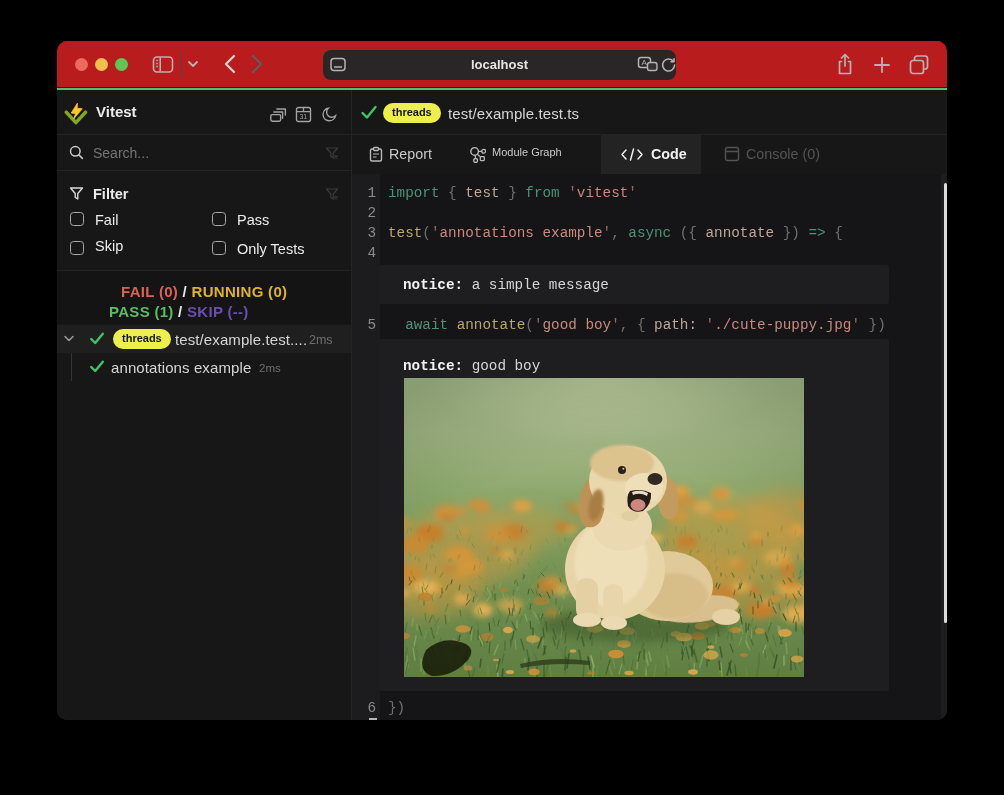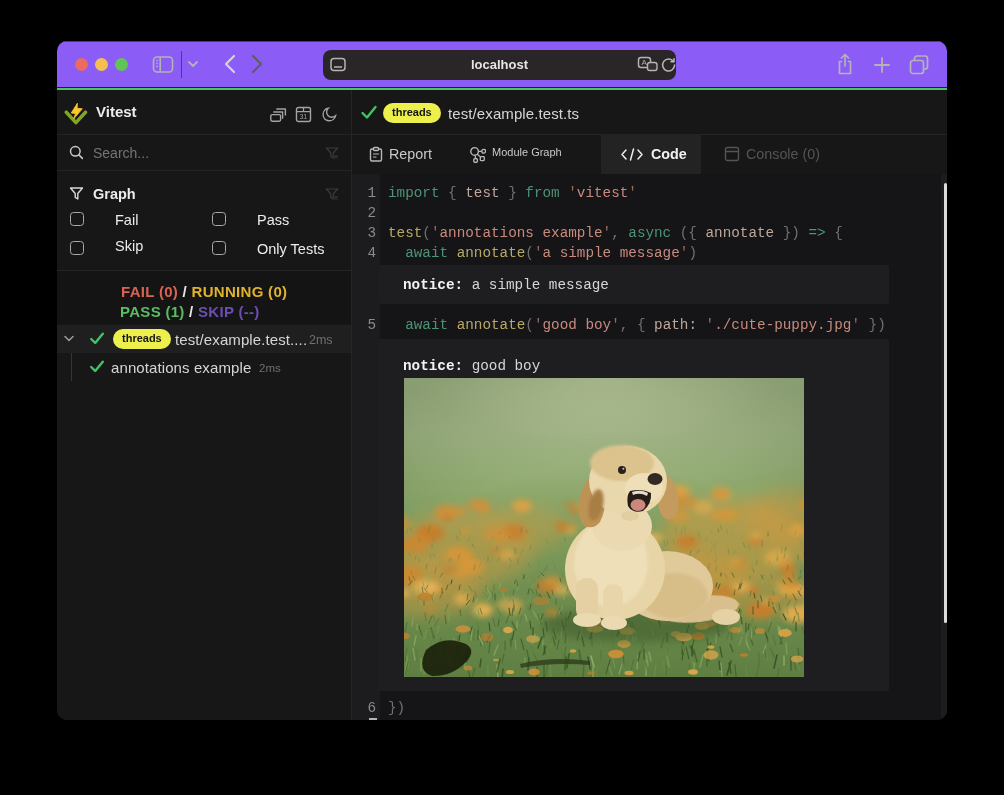--- a/index.html
+++ b/index.html
@@ -1,36 +1,36 @@
 <!DOCTYPE html>
 <html><head>
 <meta charset="utf-8">
 <style>
   * { margin:0; padding:0; box-sizing:border-box; }
   html,body { width:1004px; height:795px; background:#000; overflow:hidden;
     font-family:"Liberation Sans", sans-serif; }
   .abs { position:absolute; }
   #win { position:absolute; left:57px; top:41px; width:890px; height:679px;
     border-radius:10px; overflow:hidden; background:#171717; }
-  #titlebar { position:absolute; left:0; top:0; width:890px; height:47px; background:#8b5cf6;
+  #titlebar { position:absolute; left:0; top:0; width:890px; height:47px; background:#b91c1c;
     box-shadow: inset 0 1px 0 #4b4748, inset 0 -1px 0 #232021; }
   #greenline { position:absolute; left:0; top:47px; width:890px; height:2px; background:#4dc268; }
   .tl { position:absolute; top:17px; width:13px; height:13px; border-radius:50%; }
   #urlbar { position:absolute; left:266px; top:9px; width:353px; height:30px;
     background:#2a2627; border-radius:8px; }
   #content { position:absolute; left:0; top:49px; width:890px; height:630px; background:#171717; }
   #sidebar { position:absolute; left:0; top:0; width:295px; height:630px;
     border-right:1px solid #252525; background:#171717; }
   #main { position:absolute; left:295px; top:0; width:595px; height:630px; }
   .div-h { position:absolute; height:1px; background:#242424; }
   .pill { display:inline-block; background:#edef4d; color:#141414; font-size:11px;
     font-weight:700; border-radius:10px; padding:3px 9px 4px; line-height:13px; }
   .check { stroke:#41c463; stroke-width:2.4; fill:none; stroke-linecap:round; stroke-linejoin:round;}
   .cb { position:absolute; width:14px; height:14px; border:1.5px solid #a9a9a9; border-radius:3.5px; }
-  .cblabel { position:absolute; font-size:14.5px; color:#ececec;margin-left:20px; }
+  .cblabel { position:absolute; font-size:14.5px; color:#ececec; }
   .kw { color:#4d9375; } .fn { color:#b8a965; } .str { color:#c98a7d; }
   .pun { color:#707070; } .id { color:#bfa79c; } .qt { color:#9a6b60; }
   .codeline { position:absolute; left:36px; white-space:pre;
     font-family:"Liberation Mono",monospace; font-size:14.3px; line-height:20px; height:20px; color:#bfbfbf;}
   .lnum { position:absolute; left:0; width:24px; text-align:right; color:#8b8b8b;
     font-family:"Liberation Mono",monospace; font-size:14.3px; line-height:20px; height:20px; }
   .notice { position:absolute; left:27px; width:510px; background:#1e1e20; border-radius:2px; }
   .ntxt { position:absolute; left:51px; color:#d6d6d6;
     font-family:"Liberation Mono",monospace; font-size:14.3px; }
   .ntxt b { color:#f2f2f2; }
@@ -117,39 +117,39 @@
       </svg>
       <div class="abs" style="left:36px; top:55px; font-size:14px; color:#757575;">Search...</div>
       <svg class="abs" style="left:268px; top:56px;" width="14" height="14" viewBox="0 0 14 14">
         <path d="M1.5 2 L12.5 2 L8.2 7 L8.2 12 L5.8 10.5 L5.8 7 Z" fill="none" stroke="#3b3b3b" stroke-width="1.2"></path>
         <path d="M9.5 9.5 L12.5 12.5 M12.5 9.5 L9.5 12.5" stroke="#3b3b3b" stroke-width="1.2"></path>
       </svg>
       <div class="div-h" style="left:0;top:80px;width:295px;"></div>
       <svg class="abs" style="left:12px; top:96px;" width="15" height="15" viewBox="0 0 15 15">
         <path d="M1.5 2 L13.5 2 L8.8 7.5 L8.8 13 L6.2 11.3 L6.2 7.5 Z" fill="none" stroke="#d9d9d9" stroke-width="1.4" stroke-linejoin="round"></path>
       </svg>
-      <div class="abs" style="left:36px; top:96px; font-size:14.5px; font-weight:700; color:#ececec;">Graph</div>
+      <div class="abs" style="left:36px; top:96px; font-size:14.5px; font-weight:700; color:#ececec;">Filter</div>
       <svg class="abs" style="left:268px; top:97px;" width="14" height="14" viewBox="0 0 14 14">
         <path d="M1.5 2 L12.5 2 L8.2 7 L8.2 12 L5.8 10.5 L5.8 7 Z" fill="none" stroke="#3b3b3b" stroke-width="1.2"></path>
         <path d="M9.5 9.5 L12.5 12.5 M12.5 9.5 L9.5 12.5" stroke="#3b3b3b" stroke-width="1.2"></path>
       </svg>
       <div class="cb" style="left:13px; top:122px;"></div>
       <div class="cblabel" style="left:38px; top:122px;">Fail</div>
       <div class="cb" style="left:155px; top:122px;"></div>
       <div class="cblabel" style="left:180px; top:122px;">Pass</div>
       <div class="cb" style="left:13px; top:151px;"></div>
       <div class="cblabel" style="left:38px; top:148px;">Skip</div>
       <div class="cb" style="left:155px; top:151px;"></div>
       <div class="cblabel" style="left:180px; top:151px;">Only Tests</div>
       <div class="div-h" style="left:0;top:180px;width:295px;"></div>
       <div class="abs" style="left:0;top:181px;width:294px;height:53px;background:#141414;"></div>
       <div class="abs" style="left:64px; top:193px; font-size:15px; letter-spacing:0.3px; font-weight:700;">
         <span style="color:#d96352;">FAIL (0)</span><span style="color:#e8e8e8;"> / </span><span style="color:#dfb22f;">RUNNING (0)</span>
       </div>
-      <div class="abs" style="left:63px; top:213px; font-size:15px; letter-spacing:0.3px; font-weight:700;">
+      <div class="abs" style="left:52px; top:213px; font-size:15px; letter-spacing:0.3px; font-weight:700;">
         <span style="color:#5cbb63;">PASS (1)</span><span style="color:#e8e8e8;"> / </span><span style="color:#6b4fb0;">SKIP (--)</span>
       </div>
       <div class="abs" style="left:0;top:235px;width:294px;height:28px;background:#1f1f1f;"></div>
       <svg class="abs" style="left:6px; top:244px;" width="12" height="10" viewBox="0 0 12 10">
         <path d="M2 2.5 L6 6.5 L10 2.5" fill="none" stroke="#9a9a9a" stroke-width="1.6" stroke-linecap="round" stroke-linejoin="round"></path>
       </svg>
       <svg class="abs" style="left:32px; top:241px;" width="16" height="15" viewBox="0 0 16 15">
           <path class="check" d="M2.2 8 L6.2 12 L13.8 2.8"></path>
         </svg>
       <div class="pill abs" style="left:56px; top:239px;">threads</div>
@@ -198,21 +198,20 @@
 
       <div class="abs" style="left:0;top:84px;width:595px;height:546px;background:#151517;"></div>
       <div class="abs" style="left:0;top:84px;width:28px;height:546px;background:#1c1c1e;"></div>
 
       <div class="lnum" style="top:93px;">1</div>
       <div class="codeline" style="top:93px;"><span class="kw">import</span><span class="pun"> { </span><span class="id">test</span><span class="pun"> } </span><span class="kw">from</span> <span class="str"><span class="qt">'</span>vitest<span class="qt">'</span></span></div>
       <div class="lnum" style="top:113px;">2</div>
       <div class="lnum" style="top:133px;">3</div>
       <div class="codeline" style="top:133px;"><span class="fn">test</span><span class="pun">(</span><span class="str"><span class="qt">'</span>annotations example<span class="qt">'</span></span><span class="pun">, </span><span class="kw">async</span><span class="pun"> ({ </span><span class="id">annotate</span><span class="pun"> }) </span><span class="kw">=&gt;</span><span class="pun"> {</span></div>
       <div class="lnum" style="top:153px;">4</div>
-      <div class="codeline" style="top:153px;">  <span class="kw">await</span> <span class="fn">annotate</span><span class="pun">(</span><span class="str"><span class="qt">'</span>a simple message<span class="qt">'</span></span><span class="pun">)</span></div>
       <div class="notice" style="top:175px; height:39px;"></div>
       <div class="ntxt" style="top:187px;"><b>notice:</b> a simple message</div>
       <div class="lnum" style="top:225px;">5</div>
       <div class="codeline" style="top:225px;">  <span class="kw">await</span> <span class="fn">annotate</span><span class="pun">(</span><span class="str"><span class="qt">'</span>good boy<span class="qt">'</span></span><span class="pun">, { </span><span class="id">path:</span> <span class="str"><span class="qt">'</span>./cute-puppy.jpg<span class="qt">'</span></span><span class="pun"> })</span></div>
       <div class="notice" style="top:249px; height:352px;"></div>
       <div class="ntxt" style="top:268px;"><b>notice:</b> good boy</div>
       <div id="puppy" class="abs" style="left:52px; top:288px; width:400px; height:299px;"><svg width="400" height="299" viewBox="0 0 400 299">
             <defs>
 <linearGradient id="bgg" x1="0" y1="0" x2="0" y2="1">
  <stop offset="0" stop-color="#b3c199"></stop>

